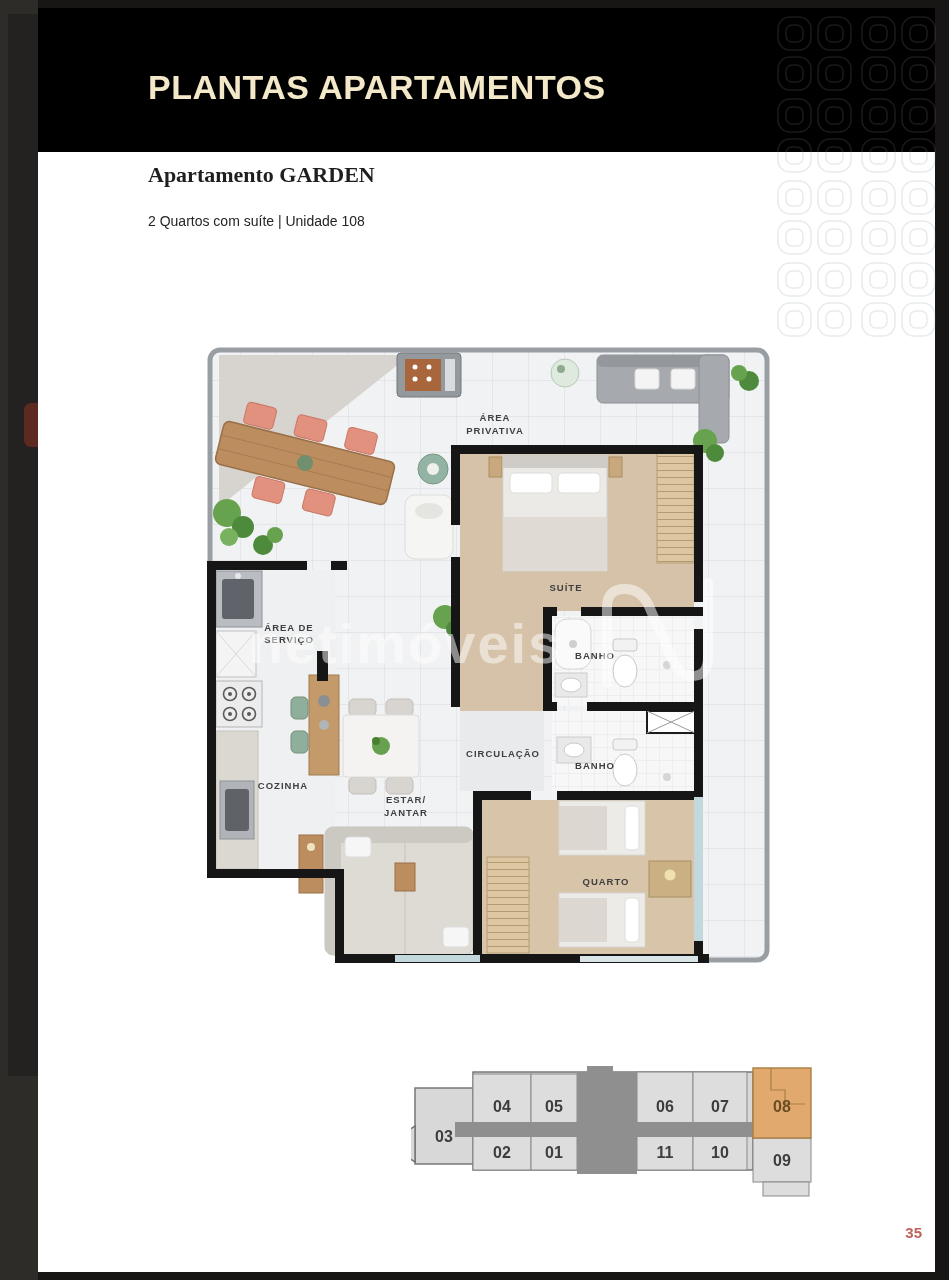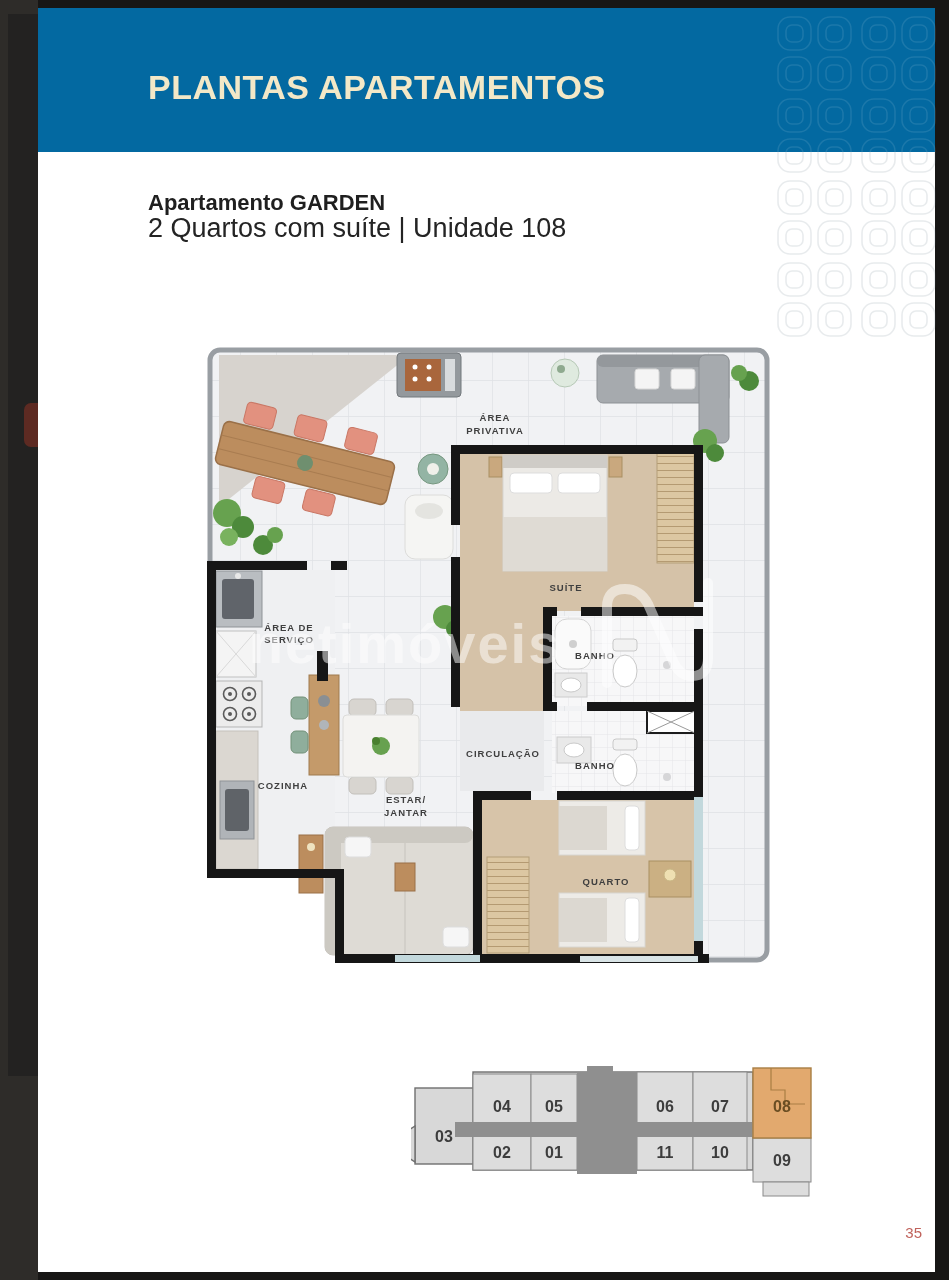--- a/index.html
+++ b/index.html
@@ -5,32 +5,32 @@
   html,body{margin:0;padding:0;}
   body{
     width:949px;height:1280px;position:relative;overflow:hidden;
     background:#171615;
     font-family:"Liberation Sans", sans-serif;
   }
   .left-strip{position:absolute;left:0;top:0;width:38px;height:1280px;background:#2e2c29;}
   .left-strip-inner{position:absolute;left:8px;top:14px;width:30px;height:1062px;background:#232221;}
   .left-strip-fragment{position:absolute;left:24px;top:403px;width:14px;height:44px;background:#5d2a22;border-radius:7px 0 0 7px;}
   .page{position:absolute;left:38px;top:8px;width:897px;height:1264px;background:#ffffff;}
-  .header{position:absolute;left:0;top:0;right:0;height:144px;background:#0369a1;}
+  .header{position:absolute;left:0;top:0;right:0;height:144px;background:#000000;}
   .header-title{
     position:absolute;left:110px;top:60px;
     font-size:34px;font-weight:bold;letter-spacing:.5px;color:#f3e8c7;
   }
-  .apt-name{position:absolute;left:110px;top:182px;font-size:22px;font-weight:bold;color:#1f1f1f;}
-  .apt-details{position:absolute;left:110px;top:205px;font-size:27px;color:#242424;}
+  .apt-name{position:absolute;left:110px;top:154px;font-size:22px;font-weight:bold;color:#1f1f1f;font-family:Liberation Serif, serif;}
+  .apt-details{position:absolute;left:110px;top:205px;font-size:14px;color:#242424;}
   .apt-area{position:absolute;left:108px;top:240px;font-size:37px;font-weight:bold;color:#7cc5e9;letter-spacing:1px;}
   .floorplan{position:absolute;left:167px;top:337px;width:567px;height:620px;}
   .keyplan{position:absolute;left:373px;top:1058px;width:410px;height:132px;}
   .pattern-box{position:absolute;left:735px;top:0px;width:166px;height:334px;pointer-events:none;}
-  .page-number{position:absolute;right:13px;top:1216px;font-size:15px;font-weight:normal;color:#c0625b;}
+  .page-number{position:absolute;right:13px;top:1216px;font-size:15px;font-weight:bold;color:#c0625b;}
   svg text{font-family:"Liberation Sans", sans-serif;}
   .room-label{font-size:9.5px;font-weight:bold;fill:#3f3f3f;letter-spacing:1px;text-anchor:middle;}
   .wm-text{font-size:56px;font-weight:bold;fill:#ffffff;opacity:.5;letter-spacing:2px;text-anchor:middle;}
   .kp-num{font-size:16px;font-weight:bold;fill:#3d3d3d;text-anchor:middle;}
   .kp-num-hl{fill:#6b4e23;}
 </style>
 </head>
 <body>
 
 <div class="left-strip">

